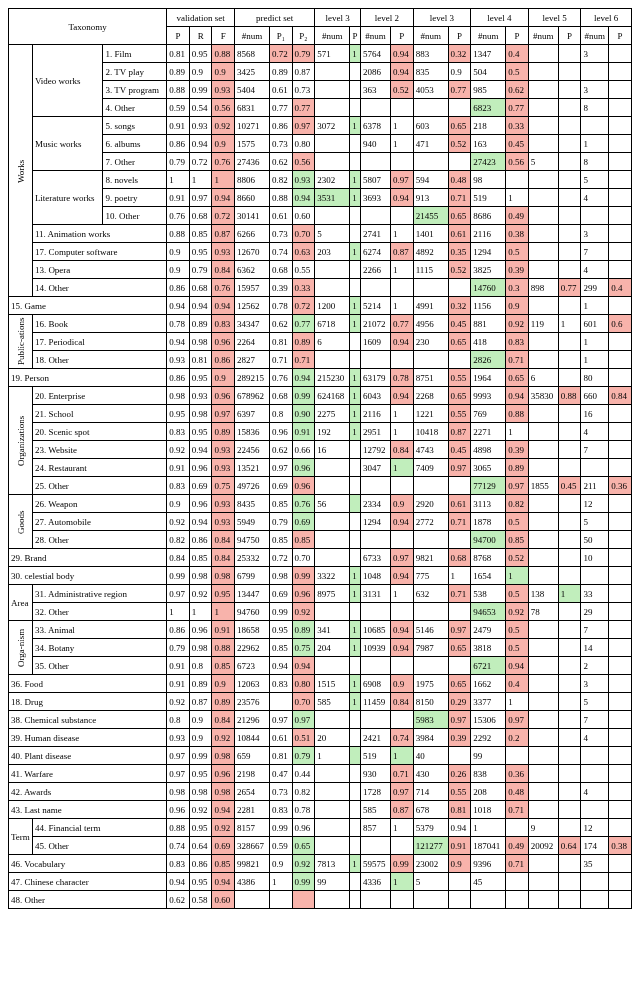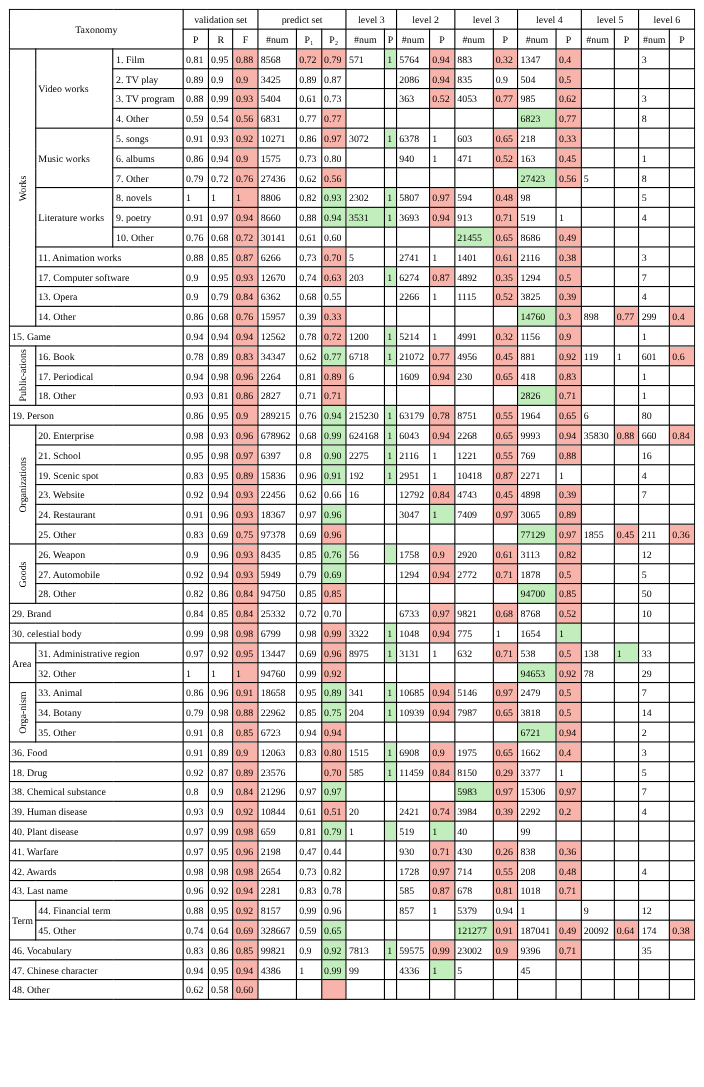--- a/index.html
+++ b/index.html
@@ -517,21 +517,21 @@
         <td>1221</td>
         <td class="hl-red">0.55</td>
         <td>769</td>
         <td class="hl-red">0.88</td>
         <td></td>
         <td></td>
         <td>16</td>
         <td></td>
       </tr>
       <tr>
-        <td colspan="2">19. Scenic spot</td>
+        <td colspan="2">20. Scenic spot</td>
         <td>0.83</td>
         <td>0.95</td>
         <td class="hl-red">0.89</td>
         <td>15836</td>
         <td>0.96</td>
         <td class="hl-grn">0.91</td>
         <td>192</td>
         <td class="hl-grn">1</td>
         <td>2951</td>
         <td>1</td>
@@ -563,42 +563,42 @@
         <td></td>
         <td></td>
         <td>7</td>
         <td></td>
       </tr>
       <tr>
         <td colspan="2">24. Restaurant</td>
         <td>0.91</td>
         <td>0.96</td>
         <td class="hl-red">0.93</td>
-        <td>18367</td>
+        <td>13521</td>
         <td>0.97</td>
         <td class="hl-grn">0.96</td>
         <td></td>
         <td></td>
         <td>3047</td>
         <td class="hl-grn">1</td>
         <td>7409</td>
         <td class="hl-red">0.97</td>
         <td>3065</td>
         <td class="hl-red">0.89</td>
         <td></td>
         <td></td>
         <td></td>
         <td></td>
       </tr>
       <tr>
         <td colspan="2">25. Other</td>
         <td>0.83</td>
         <td>0.69</td>
         <td class="hl-red">0.75</td>
-        <td>97378</td>
+        <td>49726</td>
         <td>0.69</td>
         <td class="hl-red">0.96</td>
         <td></td>
         <td></td>
         <td></td>
         <td></td>
         <td></td>
         <td></td>
         <td class="hl-grn">77129</td>
         <td class="hl-red">0.97</td>
@@ -611,21 +611,21 @@
         <td rowspan="3" class="vert">Goods</td>
         <td colspan="2">26. Weapon</td>
         <td>0.9</td>
         <td>0.96</td>
         <td class="hl-red">0.93</td>
         <td>8435</td>
         <td>0.85</td>
         <td class="hl-grn">0.76</td>
         <td>56</td>
         <td class="hl-grn"></td>
-        <td>1758</td>
+        <td>2334</td>
         <td class="hl-red">0.9</td>
         <td>2920</td>
         <td class="hl-red">0.61</td>
         <td>3113</td>
         <td class="hl-red">0.82</td>
         <td></td>
         <td></td>
         <td>12</td>
         <td></td>
       </tr>

